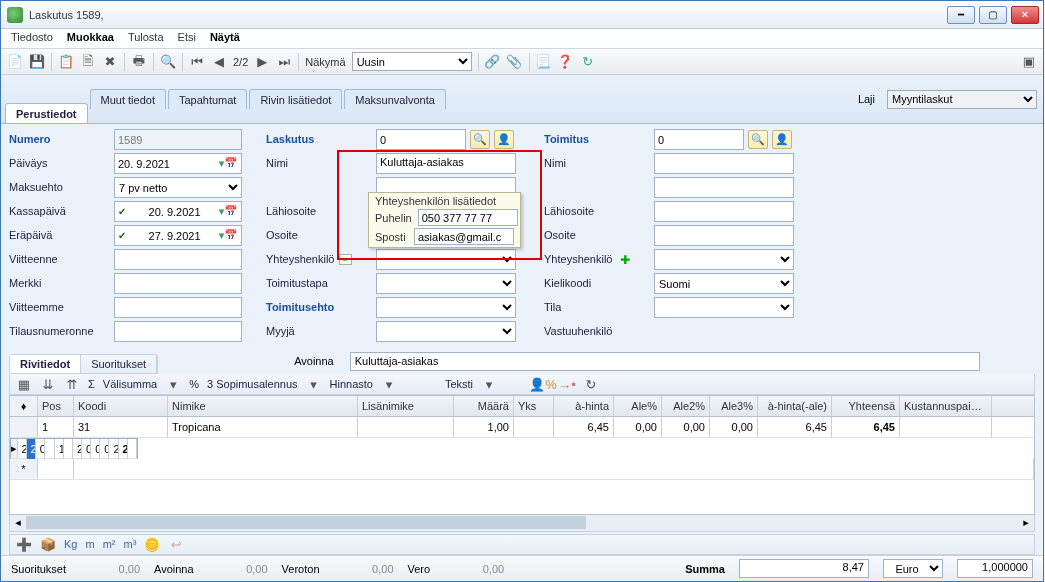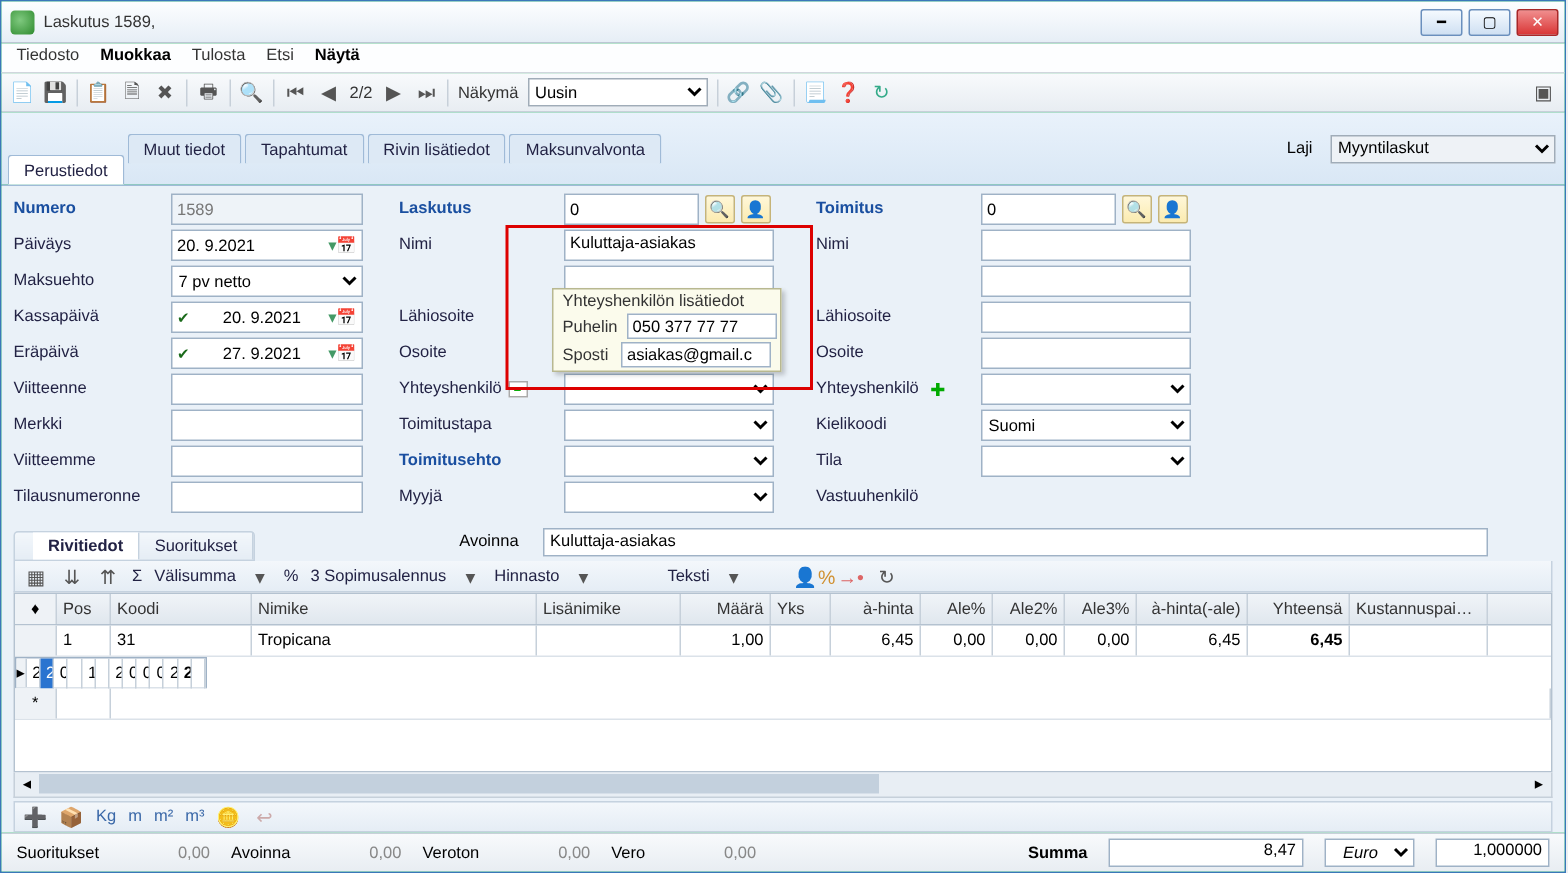--- a/index.html
+++ b/index.html
@@ -14,62 +14,62 @@
   .menubar { height: 20px; background: #fdfeff; color:#333; display: flex; gap: 14px; padding: 2px 10px; border-bottom: 1px solid #d0d6dd; }
   .menubar span { cursor: default; }
   .menubar .active { color:#000; font-weight: 600; }
   .toolbar { height: 26px; background: linear-gradient(#f8fafc,#e8edf2); display: flex; align-items: center; gap: 6px; padding: 0 6px; border-bottom: 1px solid #c7d0d9; }
   .tb-ico { width: 16px; height: 16px; display: inline-flex; align-items: center; justify-content: center; font-size: 13px; color:#555; }
   .sep { width:1px; height:18px; background:#c7d0d9; }
   .nav-text { color:#333; }
   .nav-select { height: 19px; border: 1px solid #a0acb8; background: #fff; width: 120px; }
   .tabstrip { display: flex; gap: 0; background: linear-gradient(#e9f2fb,#d9e7f5); border-bottom: 1px solid #9fbad7; padding-left: 4px; align-items: center; }
   .tab { padding: 4px 10px 3px; background: #dde9f5; border: 1px solid #9fbad7; border-bottom: none; border-radius: 3px 3px 0 0; margin-right: 2px; color: #224; cursor: default; }
-  .tab.active { background: #fff; font-weight: 400; margin-top: 28px; }
+  .tab.active { background: #fff; font-weight: 700; margin-top: 28px; }
   .tabstrip-right { margin-left: auto; display: flex; align-items: center; gap: 12px; padding: 2px 6px; }
   .tabstrip-right select { width: 150px; height: 19px; border: 1px solid #a0acb8; background: #eef2f6; }
   .panel { flex: 1; background: #eaf1f8; padding: 5px 8px 0 8px; display: flex; flex-direction: column; overflow: hidden; }
   .form-area { display: flex; gap: 20px; }
   .col { display: flex; flex-direction: column; gap: 3px; }
   .col.labels { width: 85px; }
   .col.labels2 { width: 90px; }
   .lbl { height: 21px; line-height: 21px; color: #224; }
   .lbl.head { color: #1a4fa0; font-weight: 700; }
   .fld { height: 21px; border: 1px solid #9fb2c6; background: #fff; padding: 1px 3px; width: 128px; display: flex; align-items: center; justify-content: space-between; position: relative; }
   .fld.readonly { background: #eef3f8; color: #777; }
   .fld.chk::before { content:"✔"; color:#1a6a1a; font-size:10px; margin-right:4px; }
   .fld input { border:none; outline:none; width:100%; background:transparent; font-size:11px; }
   .fld .cal { font-size:11px; color:#496; }
   .sel { height: 21px; border: 1px solid #9fb2c6; background:#fff; width: 128px; }
   .addr { height: 21px; width: 130px; border: 1px solid #9fb2c6; background:#fff; }
   .btn-ico { width: 20px; height: 19px; border: 1px solid #c6b478; background: linear-gradient(#fff7d9,#fbebb0); display: flex; align-items: center; justify-content: center; font-size: 11px; border-radius: 2px; }
   .row { display: flex; gap: 4px; align-items: center; }
   .small-ico { width: 18px; height: 18px; display:flex; align-items:center; justify-content:center; }
   .red-box { position:absolute; border:2px solid #d00; pointer-events:none; }
-  .rivitabs { display:flex; background: linear-gradient(#f3f7fb,#e5edf5); border: 1px solid #c5d2df; border-radius:3px 3px 0 0; margin-top:6px; align-items:center;padding-left:12px; }
+  .rivitabs { display:flex; background: linear-gradient(#f3f7fb,#e5edf5); border: 1px solid #c5d2df; border-radius:3px 3px 0 0; margin-top:6px; align-items:center; }
   .rtab { padding:3px 10px; border-right:1px solid #c5d2df; color:#224; }
   .rtab.active { background:#fff; font-weight:600; }
   .ribbon { height:22px; background:linear-gradient(#f3f7fb,#e5edf5); border:1px solid #c5d2df; border-top:none; display:flex; align-items:center; gap:8px; padding:0 6px; color:#224; }
   .grid { flex:1; border:1px solid #b4c2d0; background:#fff; display:flex; flex-direction:column; min-height:120px; }
   .ghead { display:flex; background:linear-gradient(#f0f4f8,#e0e7ee); border-bottom:1px solid #b4c2d0; }
   .gcell { border-right:1px solid #c6d0da; padding:3px 4px; overflow:hidden; white-space:nowrap; text-overflow:ellipsis; height:20px; line-height:14px; }
   .ghead .gcell { font-weight:400; color:#333; }
   .grow { display:flex; border-bottom:1px solid #dbe2e9; }
   .grow.sel .gcell.code { background:#2a74d0; color:#fff; }
   .rowhdr { width:28px; border-right:1px solid #c6d0da; background:#eef2f6; display:flex; align-items:center; justify-content:center; }
   .num { text-align:right; }
   .bold { font-weight:700; }
   .hscroll { height:17px; background:#e8eef4; border:1px solid #c6d0da; border-top:none; display:flex; align-items:center; }
   .hscroll .thumb { height:13px; background:#c3d0dd; }
   .footbar { height:22px; background:linear-gradient(#f3f7fb,#e5edf5); border:1px solid #c5d2df; display:flex; align-items:center; gap:8px; padding:0 6px; margin-top:2px; }
   .statusbar { height:26px; border-top:1px solid #c7d0d9; background:linear-gradient(#f8fafc,#e8edf2); display:flex; align-items:center; gap:14px; padding:0 10px; margin-top:auto; }
   .statusbar .sval { display:inline-block; width:60px; color:#888; text-align:right; }
   .statusbar .summa-lbl { margin-left:auto; font-weight:700; }
   .sumbox { height:19px; width:130px; border:1px solid #9fb2c6; background:#fff; text-align:right; padding:1px 4px; }
-  .cbox { height:19px; width:60px; border:1px solid #9fb2c6; background:#fff; text-align:center;font-style:italic; }
+  .cbox { height:19px; width:60px; border:1px solid #9fb2c6; background:#fff; text-align:center; }
   .tt { position:absolute; background:#fbfbec; border:1px solid #b8b890; padding:2px 6px; z-index:5; white-space:nowrap; color:#333; box-shadow:2px 2px 3px rgba(0,0,0,.2); }
   .tt-row { display:flex; align-items:center; gap:6px; margin-top:2px; }
   .tt-row input { height:17px; border:1px solid #9fb2c6; width:100px; font-size:11px; padding:0 3px; }
 </style>
 </head>
 <body>
 
 <div class="window">
 
   <div class="titlebar">

